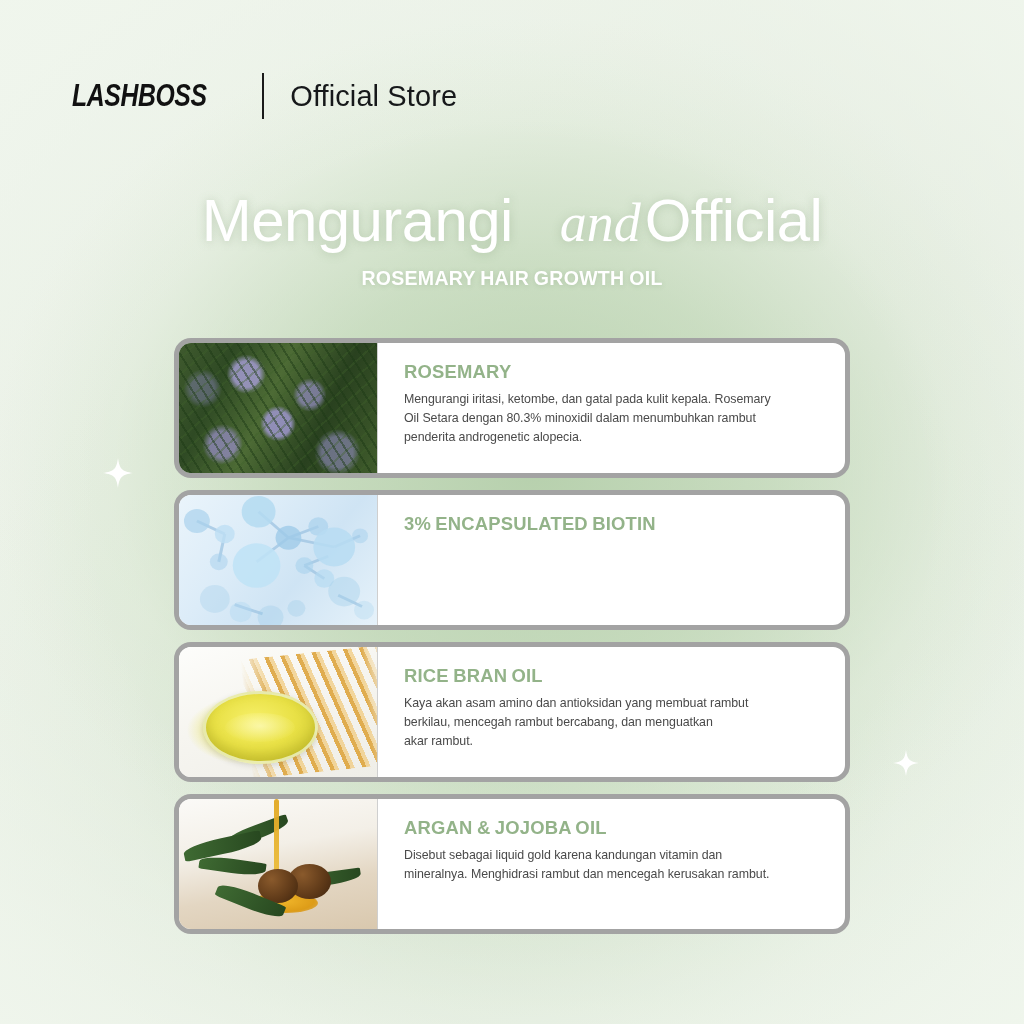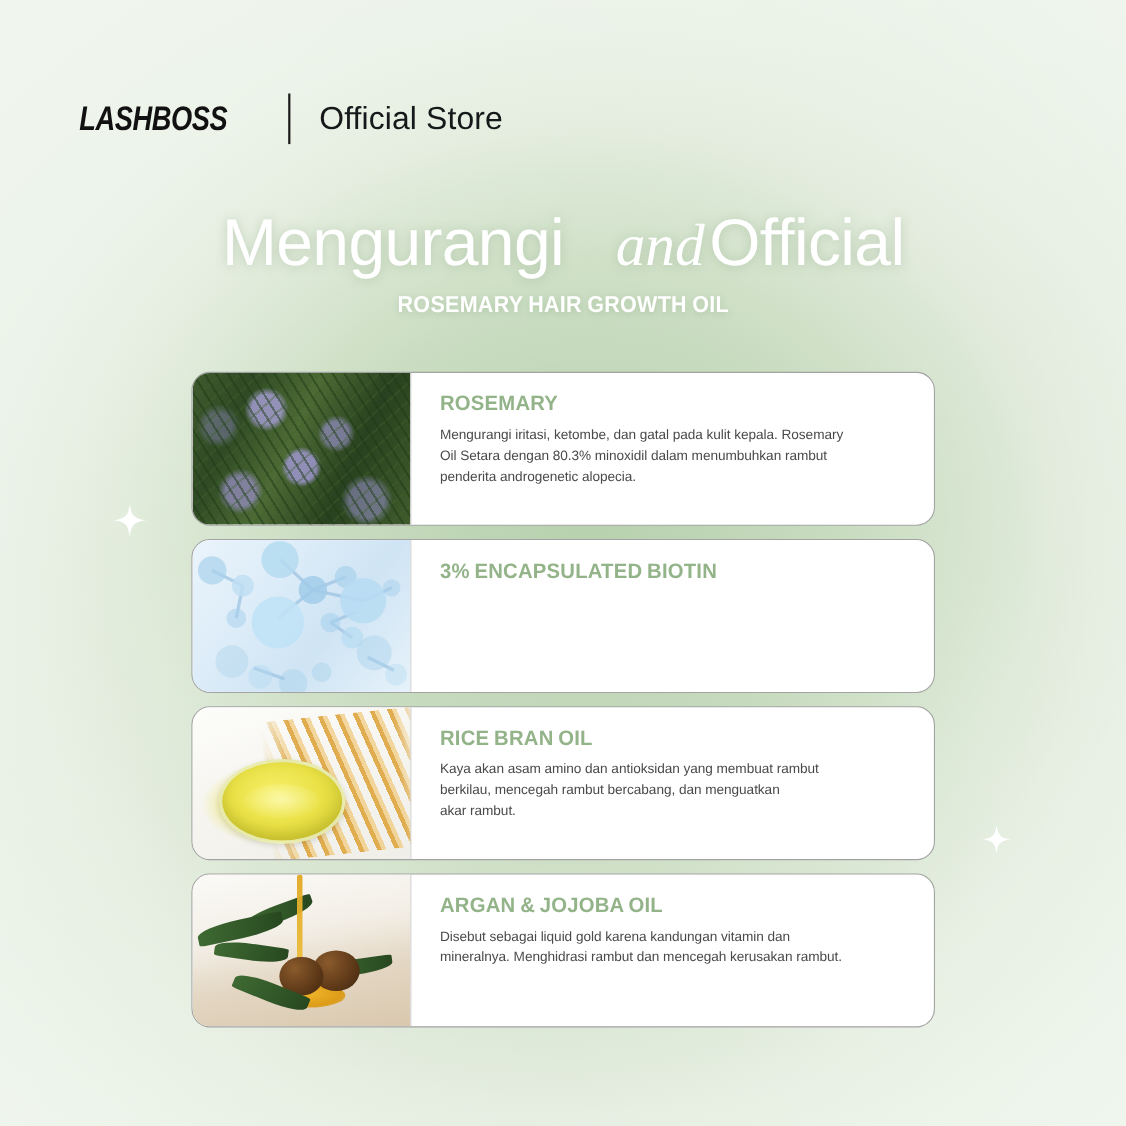--- a/index.html
+++ b/index.html
@@ -18,21 +18,21 @@
       radial-gradient(ellipse 62% 52% at 52% 46%, rgba(181,207,171,0.95) 0%, rgba(192,215,182,0.72) 38%, rgba(214,230,206,0.32) 66%, rgba(232,241,228,0) 85%),
       radial-gradient(ellipse 70% 60% at 50% 72%, rgba(186,210,176,0.60) 0%, rgba(214,230,206,0.20) 55%, rgba(235,243,231,0) 80%),
       linear-gradient(135deg, #edf3ea 0%, #e9f0e5 30%, #e4ece0 60%, #e9f1e6 100%);
   }
   .bg-vignette {
     position:absolute; inset:0;
     background:radial-gradient(ellipse 78% 70% at 50% 50%, rgba(255,255,255,0) 52%, rgba(240,246,237,0.75) 86%, rgba(240,246,237,0.95) 100%);
   }
 
   
-  .header { position:absolute; left:72px; top:82px; display:flex; align-items:center; height:52px; }
+  .header { position:absolute; left:72px; top:70px; display:flex; align-items:center; height:52px; }
   .logo {
     font-family:"Liberation Sans", sans-serif;
     font-weight:bold; font-style:italic;
     font-size:31px; letter-spacing:-0.5px;
     color:#111; transform:scaleX(0.80); transform-origin:left center;
     white-space:nowrap;
   }
   .logo-divider { width:2px; height:46px; background:#1a1a1a; margin:0 26px 0 22px; }
   .store-label { font-size:29px; color:#16181a; letter-spacing:0.1px; white-space:nowrap; }
 
@@ -60,21 +60,21 @@
 
   
   .sparkle { position:absolute; color:#fff; line-height:1; user-select:none; }
   .sparkle svg { display:block; }
 
   
   .cards { position:absolute; left:174px; top:338px; width:676px; }
   .card {
     display:flex;
     background:#ffffff;
-    border:1px solid #a3a3a3;
+    border:5px solid #a3a3a3;
     border-radius:17px;
     overflow:hidden;
     margin-bottom:12px;
     height:140px;
   }
   .card-media { width:199px; flex:0 0 199px; position:relative; overflow:hidden; border-right:1px solid #cfcfcf; }
   .card-body { flex:1; padding:18px 22px 10px 26px; }
   .card-title {
     font-size:19px; font-weight:bold; color:#93b389;
     letter-spacing:0.2px; word-spacing:-1px; margin-bottom:7px;

